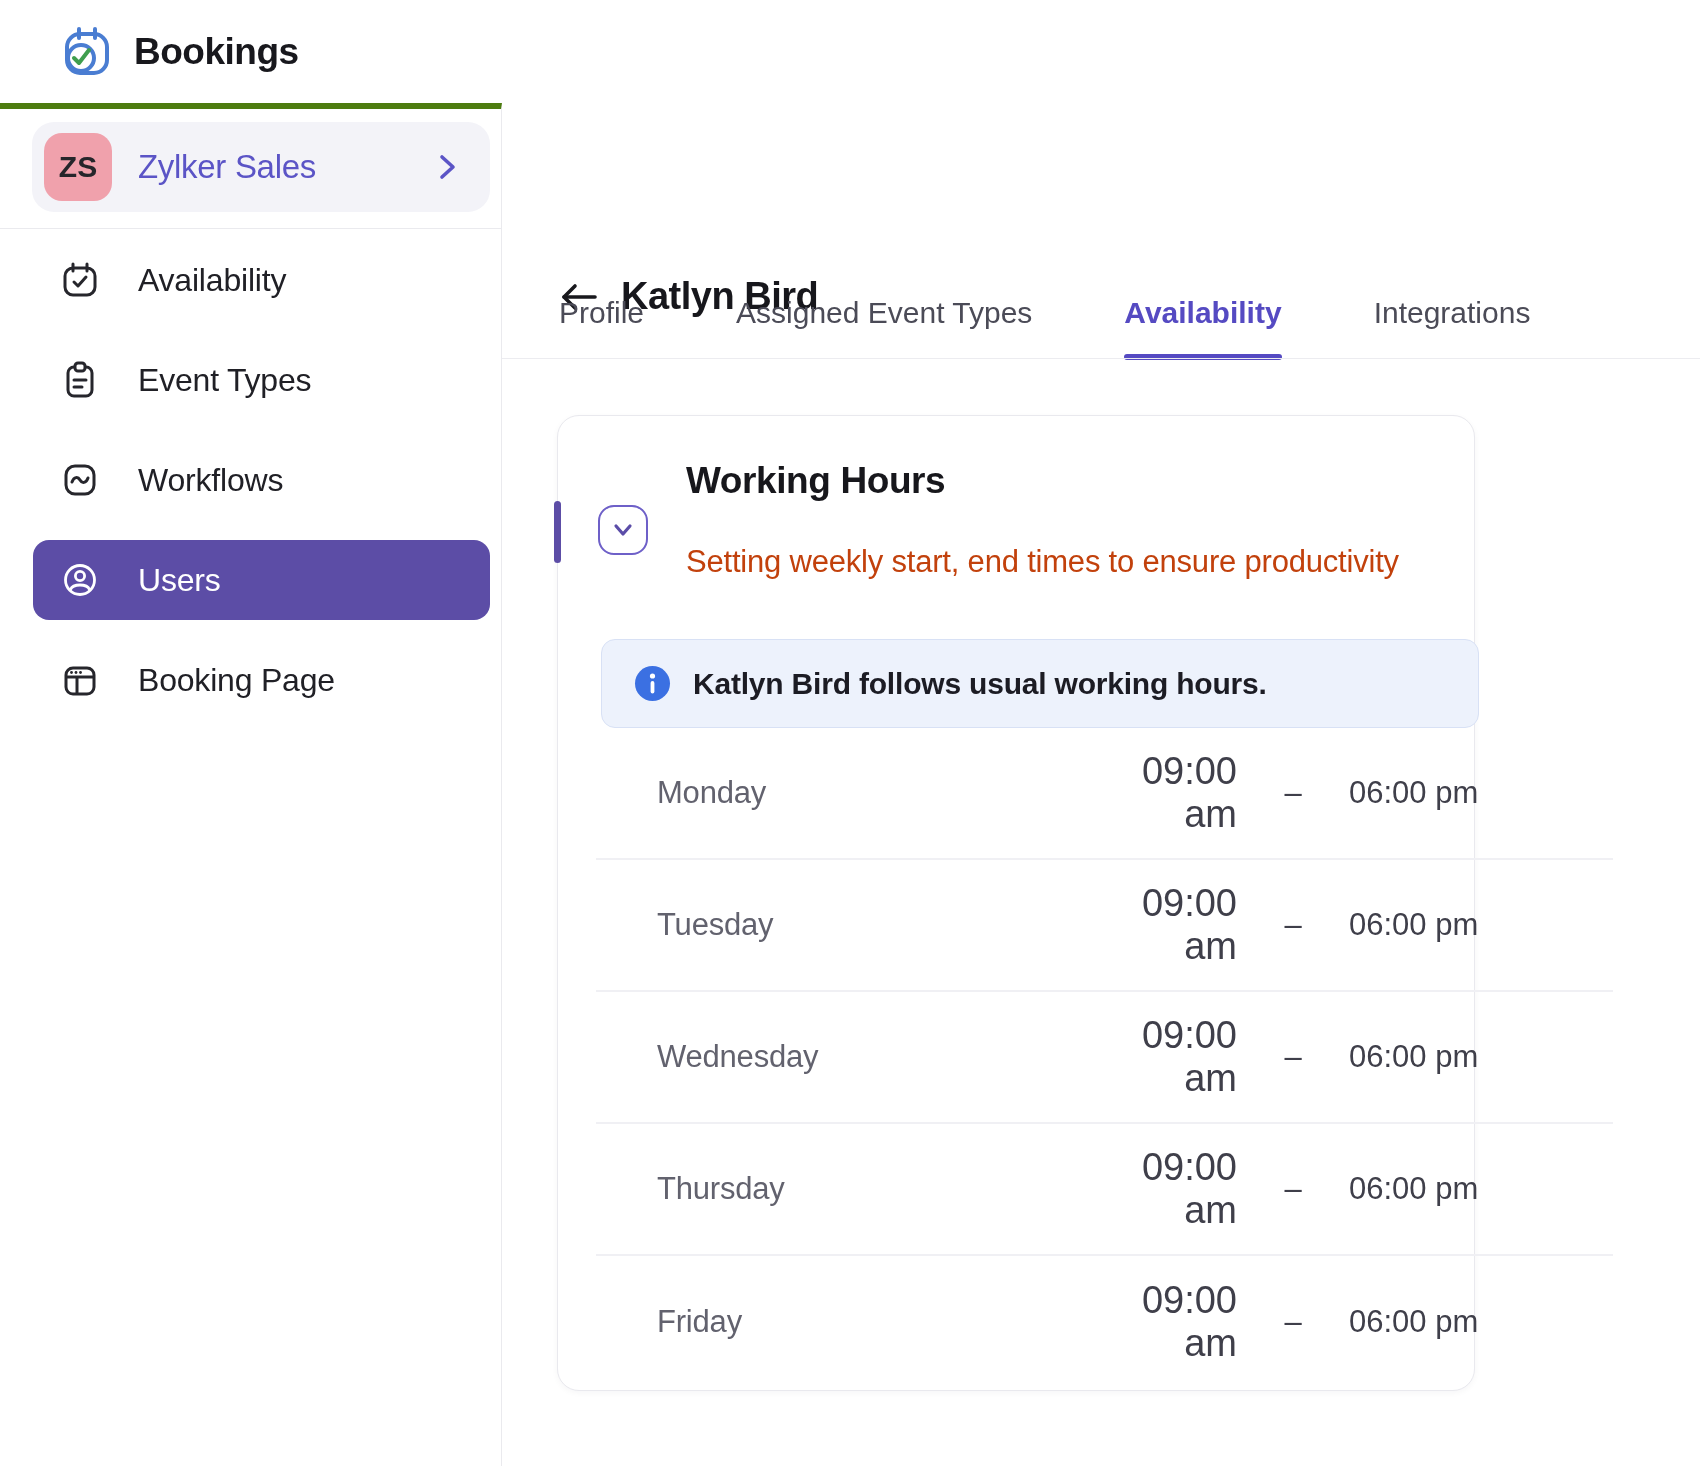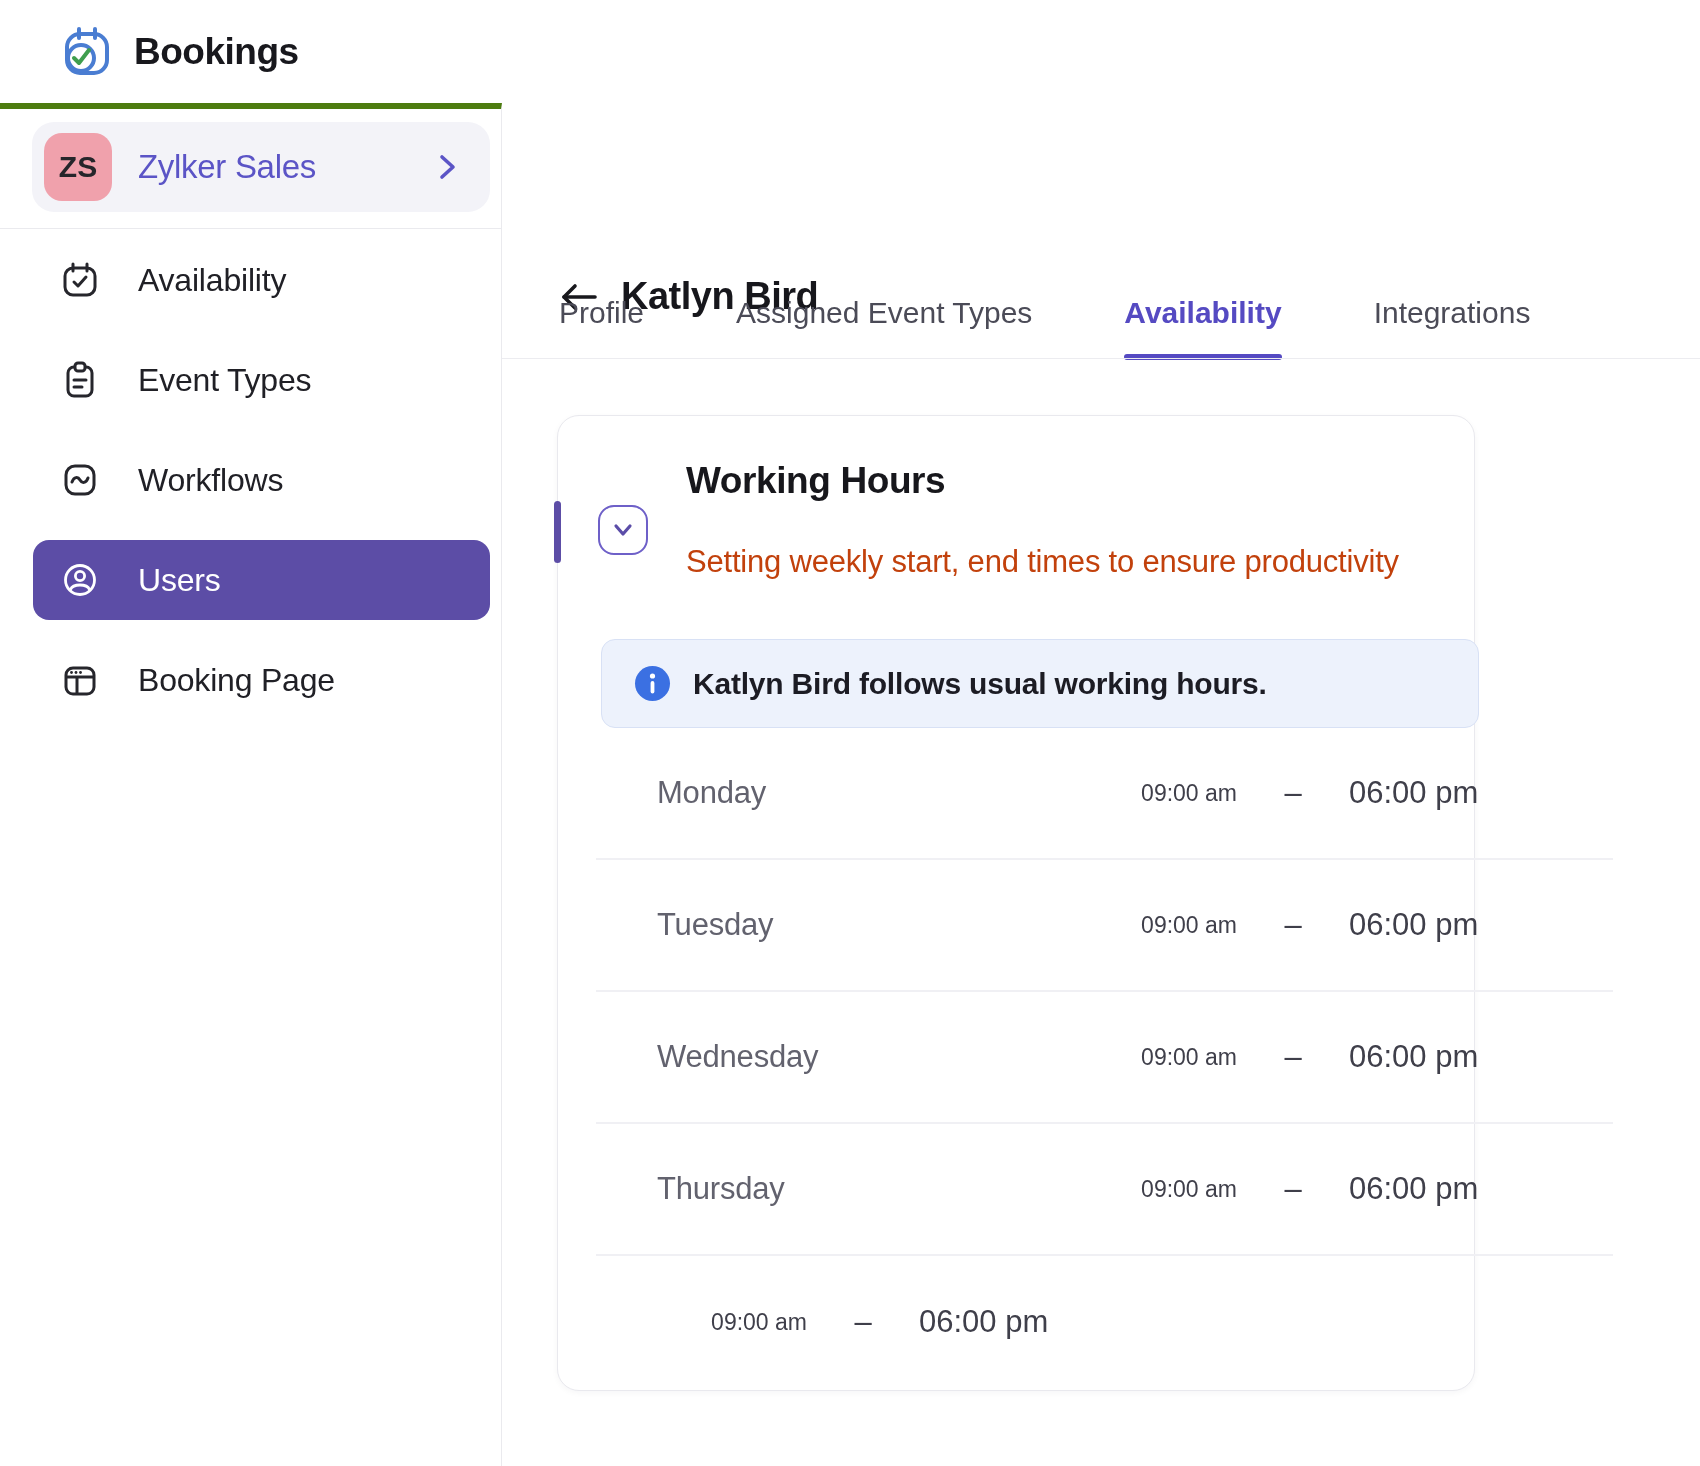--- a/index.html
+++ b/index.html
@@ -58,21 +58,21 @@
   .banner { position:absolute; left:43px; top:223px; width:878px; height:89px; border-radius:14px;
     background:var(--banner-bg,#edf2fc); border:1px solid var(--banner-border,#d8e1f5);
     display:flex; align-items:center; padding-left:32px; }
   .banner svg { flex:0 0 auto; display:block; }
   .banner-text { margin-left:22px; font-size:30px; font-weight:700; color:#1c1c24; letter-spacing:-0.2px; }
 
   .rows { position:absolute; left:38px; top:312px; width:1017px; }
   .wh-row { display:flex; align-items:center; height:132px; padding:0 104px 0 61px; border-bottom:2px solid #f0f0f4; }
   .wh-row:last-child { border-bottom:none; }
   .wh-day { flex:1; font-size:31px; color:#62626e; letter-spacing:-0.2px; }
-  .wh-start { width:150px; text-align:right; font-size:23px; color:#3f3f4a; }
+  .wh-start { width:150px; text-align:right; font-size:38px; color:#3f3f4a; }
   .wh-sep { width:112px; text-align:center; font-size:31px; color:#3f3f4a; }
   .wh-end { width:160px; text-align:left; font-size:31px; color:#3f3f4a; }
 </style>
 </head>
 <body>
 
 <div class="stage">
 
   <header class="topbar">
     <div class="brand">
@@ -220,20 +220,21 @@
           <span class="wh-sep">–</span>
           <span class="wh-end">06:00 pm</span>
         </div>
         <div class="wh-row">
           <span class="wh-day">Thursday</span>
           <span class="wh-start">09:00 am</span>
           <span class="wh-sep">–</span>
           <span class="wh-end">06:00 pm</span>
         </div>
         <div class="wh-row">
+          <span class="wh-day">Friday</span>
           <span class="wh-start">09:00 am</span>
           <span class="wh-sep">–</span>
           <span class="wh-end">06:00 pm</span>
         </div>
       </div>
     </section>
   </main>
 </div>
 
 </body></html>

